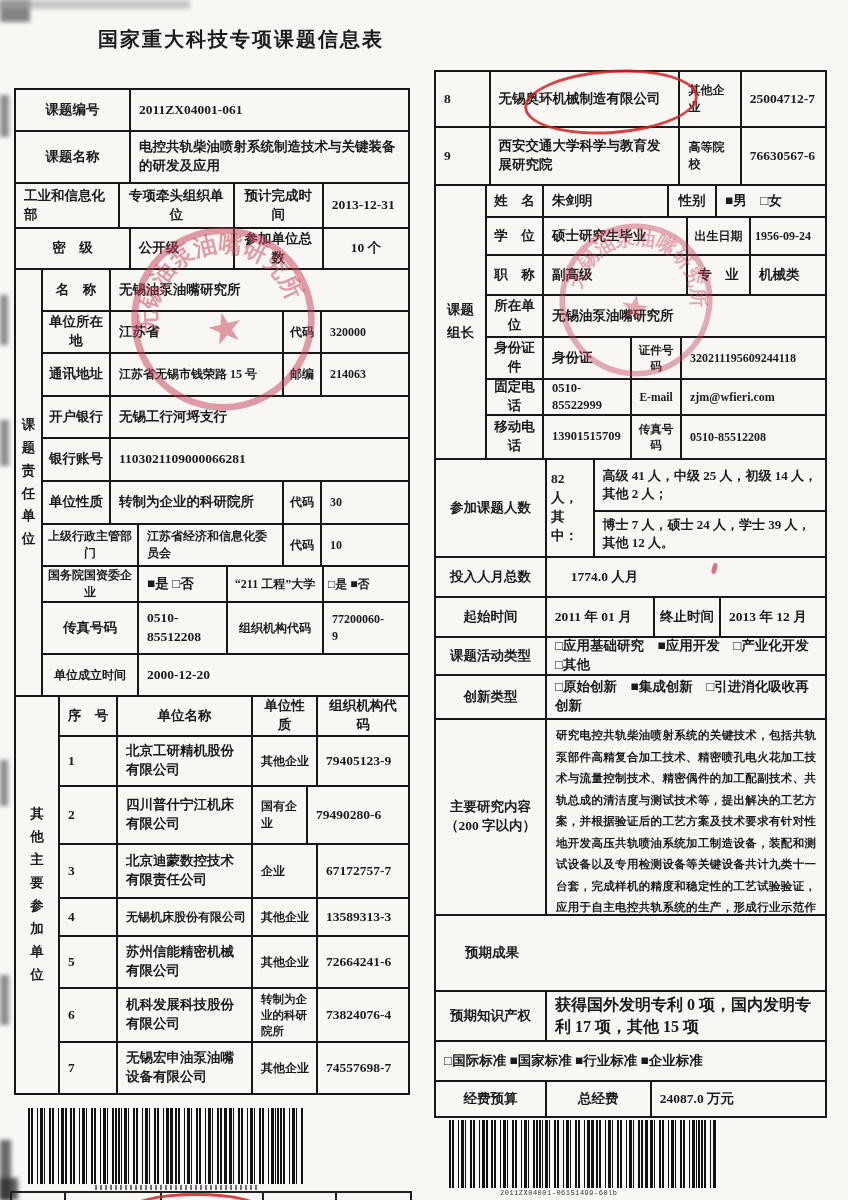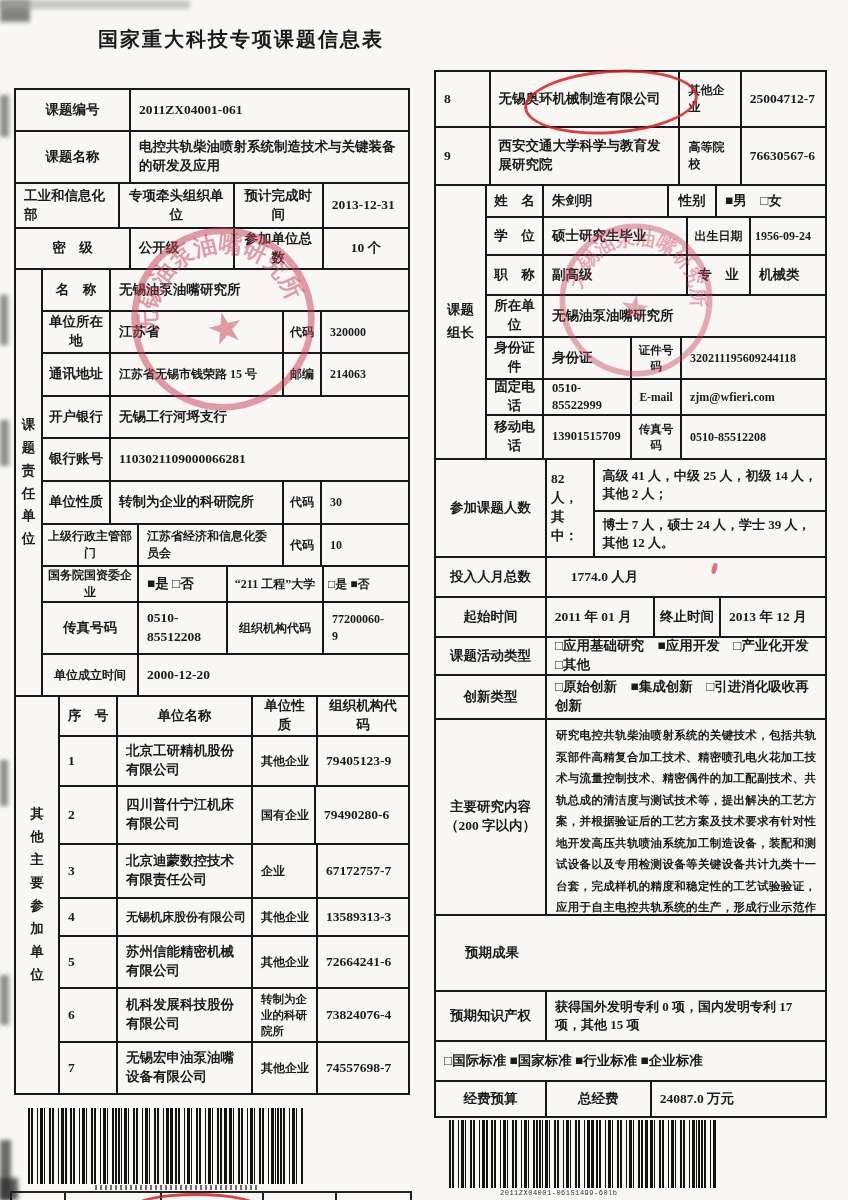--- a/index.html
+++ b/index.html
@@ -154,21 +154,21 @@
       </div>
       <div class="r" style="height:50px">
         <div class="c val" style="width:58px">1</div>
         <div class="c val" style="width:135px">北京工研精机股份有限公司</div>
         <div class="c val sm" style="width:65px">其他企业</div>
         <div class="c val" style="width:90px">79405123-9</div>
       </div>
       <div class="r" style="height:58px">
         <div class="c val" style="width:58px">2</div>
         <div class="c val" style="width:135px">四川普什宁江机床有限公司</div>
-        <div class="c val sm" style="width:63px">国有企业</div>
+        <div class="c val sm" style="width:55px">国有企业</div>
         <div class="c val" style="width:90px">79490280-6</div>
       </div>
       <div class="r" style="height:54px">
         <div class="c val" style="width:58px">3</div>
         <div class="c val" style="width:135px">北京迪蒙数控技术有限责任公司</div>
         <div class="c val sm" style="width:65px">企业</div>
         <div class="c val" style="width:90px">67172757-7</div>
       </div>
       <div class="r" style="height:38px">
         <div class="c val" style="width:58px">4</div>
@@ -309,21 +309,21 @@
     <div class="c lab" style="width:112px">主要研究内容（200 字以内）</div>
     <div class="c research" style="width:281px">研究电控共轨柴油喷射系统的关键技术，包括共轨泵部件高精复合加工技术、精密喷孔电火花加工技术与流量控制技术、精密偶件的加工配副技术、共轨总成的清洁度与测试技术等，提出解决的工艺方案，并根据验证后的工艺方案及技术要求有针对性地开发高压共轨喷油系统加工制造设备，装配和测试设备以及专用检测设备等关键设备共计九类十一台套，完成样机的精度和稳定性的工艺试验验证，应用于自主电控共轨系统的生产，形成行业示范作用。</div>
   </div>
 
   <div class="r" style="height:76px">
     <div class="c lab" style="width:112px">预期成果</div>
   </div>
 
   <div class="r" style="height:50px">
     <div class="c lab" style="width:112px">预期知识产权</div>
-    <div class="c val" style="width:281px;font-size:13px">获得国外发明专利 0 项，国内发明专利 17 项，其他 15 项</div>
+    <div class="c val" style="width:281px;font-size:16px">获得国外发明专利 0 项，国内发明专利 17 项，其他 15 项</div>
   </div>
 
   <div class="r" style="height:40px">
     <div class="c val" style="width:281px">□国际标准 ■国家标准 ■行业标准 ■企业标准</div>
   </div>
 
   <div class="r" style="height:34px">
     <div class="c lab" style="width:112px">经费预算</div>
     <div class="c lab" style="width:106px">总经费</div>
     <div class="c val" style="width:175px">24087.0 万元</div>

